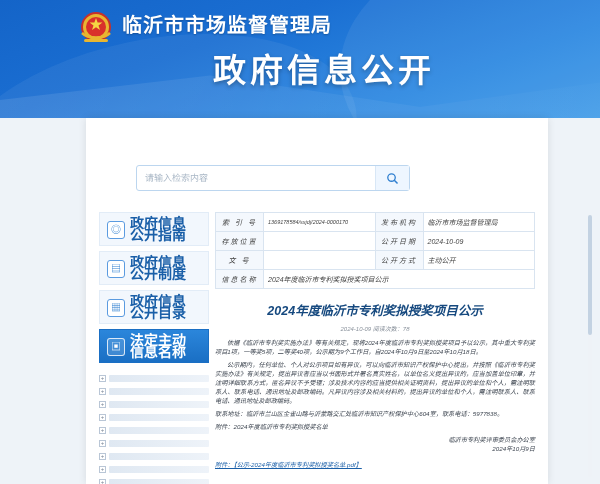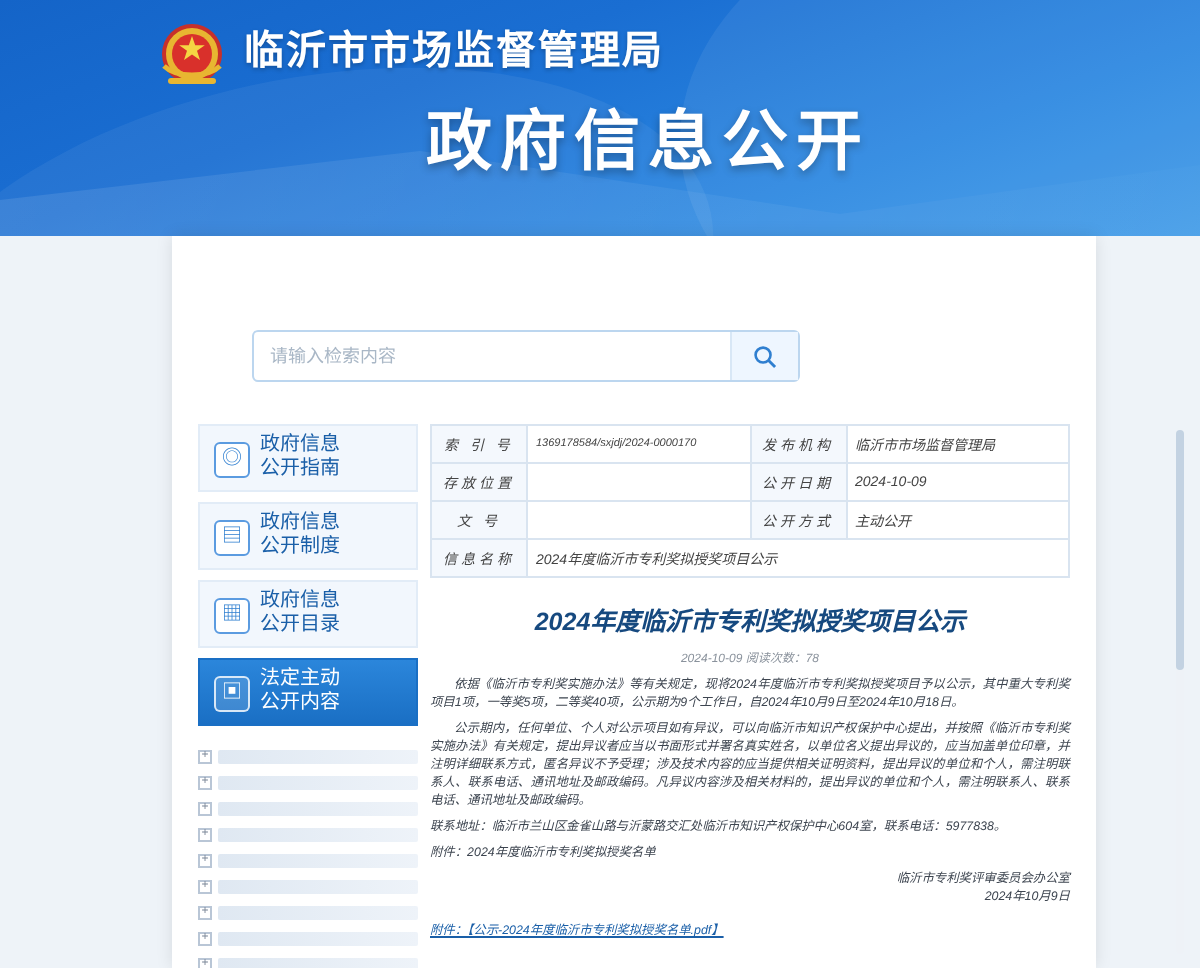--- a/index.html
+++ b/index.html
@@ -64,21 +64,21 @@
   
   .page-card {
     position: absolute; left: 86px; top: 118px;
     width: 462px; height: 366px;
     background: #ffffff;
     box-shadow: 0 0 8px rgba(0,0,0,0.10);
   }
 
   
   .search-wrap {
-    position: absolute; left: 126px; top: 165px;
+    position: absolute; left: 136px; top: 165px;
     width: 274px; height: 26px;
     background: #ffffff;
     border: 1px solid #bcd6ef;
     border-radius: 3px;
     display: flex; align-items: center;
   }
   .search-input {
     flex: 1;
     border: 0; outline: none;
     height: 24px;
@@ -115,22 +115,22 @@
   .nav-item .nav-ico {
     position: absolute; left: 7px; top: 8px;
     width: 18px; height: 18px;
     border: 1px solid #5b9be0;
     border-radius: 3px;
     display: flex; align-items: center; justify-content: center;
     color: #2f7fd0; font-size: 10px; line-height: 1;
     background: #ffffff;
   }
   .nav-label {
-    font-size: 10px; color: #1a5fa8;
-    font-weight: normal;
+    font-size: 14px; color: #1a5fa8;
+    font-weight: bold;
     line-height: 12px;
     white-space: pre-line;
   }
   .nav-item.active {
     background: linear-gradient(180deg,#2b86db,#1a6fc4);
     border-color: #1a6fc4;
   }
   .nav-item.active .nav-label { color: #ffffff; }
   .nav-item.active .nav-ico {
     border-color: rgba(255,255,255,0.8);
@@ -287,21 +287,21 @@
 公开制度</span>
   </div>
   <div class="nav-item">
     <span class="nav-ico">▦</span>
     <span class="nav-label">政府信息
 公开目录</span>
   </div>
   <div class="nav-item active">
     <span class="nav-ico">▣</span>
     <span class="nav-label">法定主动
-公开内容</span>
+信息名称</span>
   </div>
 </div>
 
 <div class="tree">
   <div class="tree-item">
       <span class="tree-plus">+</span>
       <span class="tree-bar"></span>
     </div>
   <div class="tree-item">
       <span class="tree-plus">+</span>

